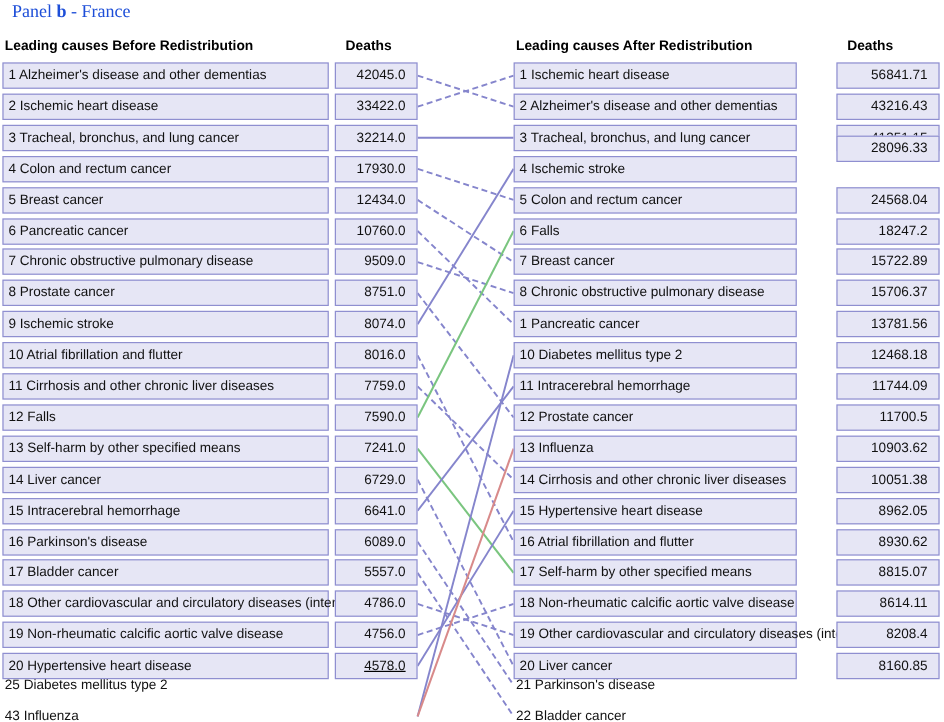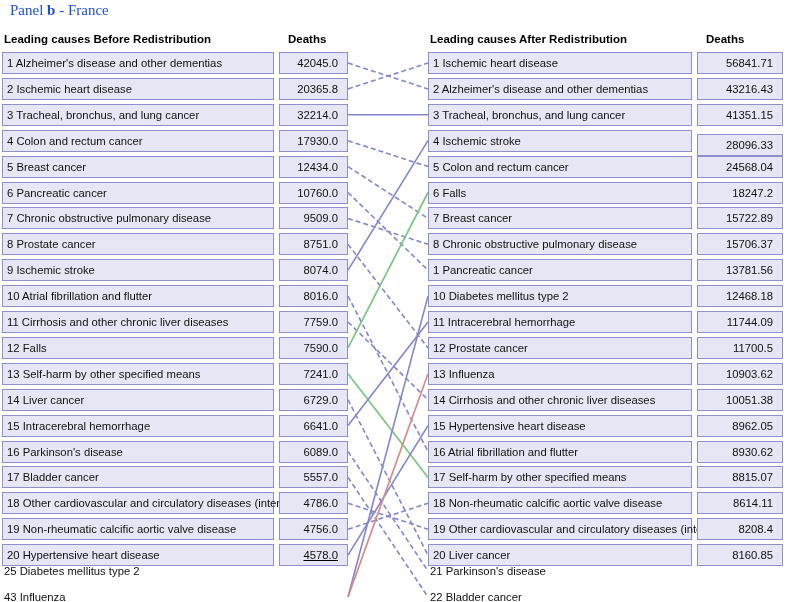--- a/index.html
+++ b/index.html
@@ -37,21 +37,21 @@
   .cause-label,.death-label{font-size:11.3px;line-height:12px;color:#111;white-space:nowrap;}
 
   .extra-row{position:absolute;height:18px;display:flex;align-items:center;}
   .extra-row .cause-label{font-size:11.3px;}
 
   
   .side-left .cause-box{left:2px;width:272px;}
   .side-left .death-box{left:279px;width:69px;}
   .side-left .extra-row{left:4px;}
   
-  .side-right .cause-box{left:428px;width:264px;}
+  .side-right .cause-box{left:428px;width:236px;}
   .side-right .death-box{left:697px;width:86px;}
   .side-right .extra-row{left:430px;}
 </style>
 </head>
 <body>
 
 <div id="panel-title">
   <span>Panel</span>
   <span class="bold">b</span>
   <span>-</span>
@@ -92,21 +92,21 @@
     <div class="cause-box" style="top: 52px;">
       <span class="cause-label">1 Alzheimer's disease and other dementias</span>
     </div>
     <div class="death-box" style="top: 52px;">
       <span class="death-label">42045.0</span>
     </div>
     <div class="cause-box" style="top: 77.9px;">
       <span class="cause-label">2 Ischemic heart disease</span>
     </div>
     <div class="death-box" style="top: 77.9px;">
-      <span class="death-label">20365.8</span>
+      <span class="death-label">33422.0</span>
     </div>
     <div class="cause-box" style="top: 103.8px;">
       <span class="cause-label">3 Tracheal, bronchus, and lung cancer</span>
     </div>
     <div class="death-box" style="top: 103.8px;">
       <span class="death-label">32214.0</span>
     </div>
     <div class="cause-box" style="top: 129.7px;">
       <span class="cause-label">4 Colon and rectum cancer</span>
     </div>
@@ -231,21 +231,21 @@
     </div>
     <div class="cause-box" style="top: 103.8px;">
       <span class="cause-label">3 Tracheal, bronchus, and lung cancer</span>
     </div>
     <div class="death-box" style="top: 103.8px;">
       <span class="death-label">41351.15</span>
     </div>
     <div class="cause-box" style="top: 129.7px;">
       <span class="cause-label">4 Ischemic stroke</span>
     </div>
-    <div class="death-box" style="top: 134px;">
+    <div class="death-box" style="top: 113px;">
       <span class="death-label">28096.33</span>
     </div>
     <div class="cause-box" style="top: 155.6px;">
       <span class="cause-label">5 Colon and rectum cancer</span>
     </div>
     <div class="death-box" style="top: 155.6px;">
       <span class="death-label">24568.04</span>
     </div>
     <div class="cause-box" style="top: 181.5px;">
       <span class="cause-label">6 Falls</span>

